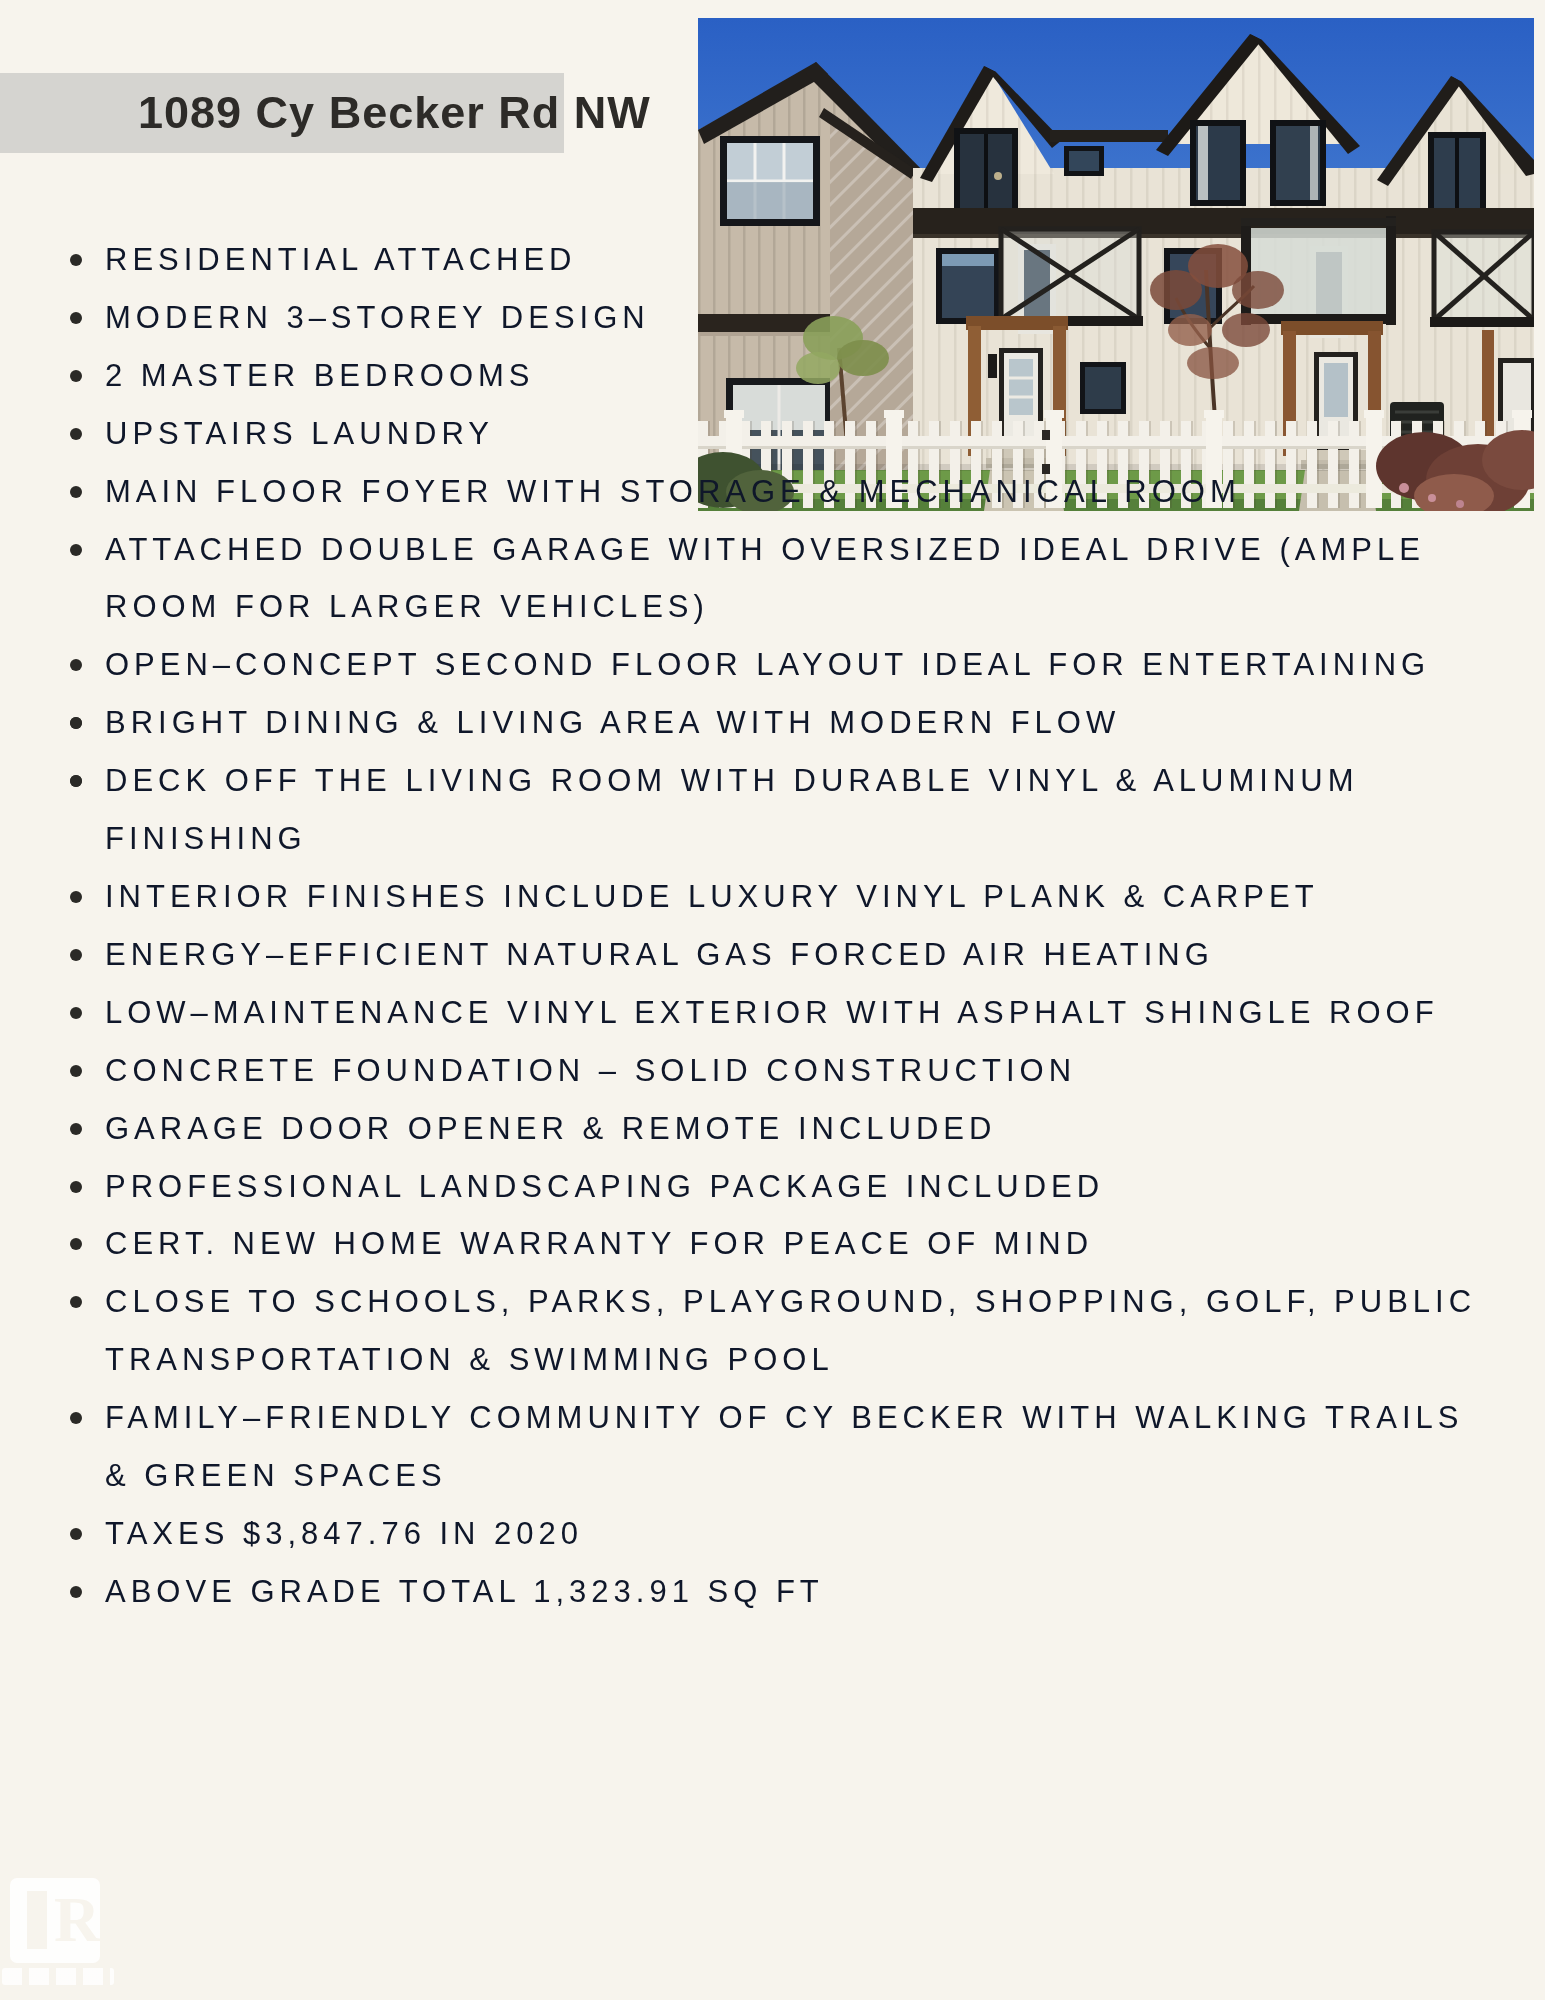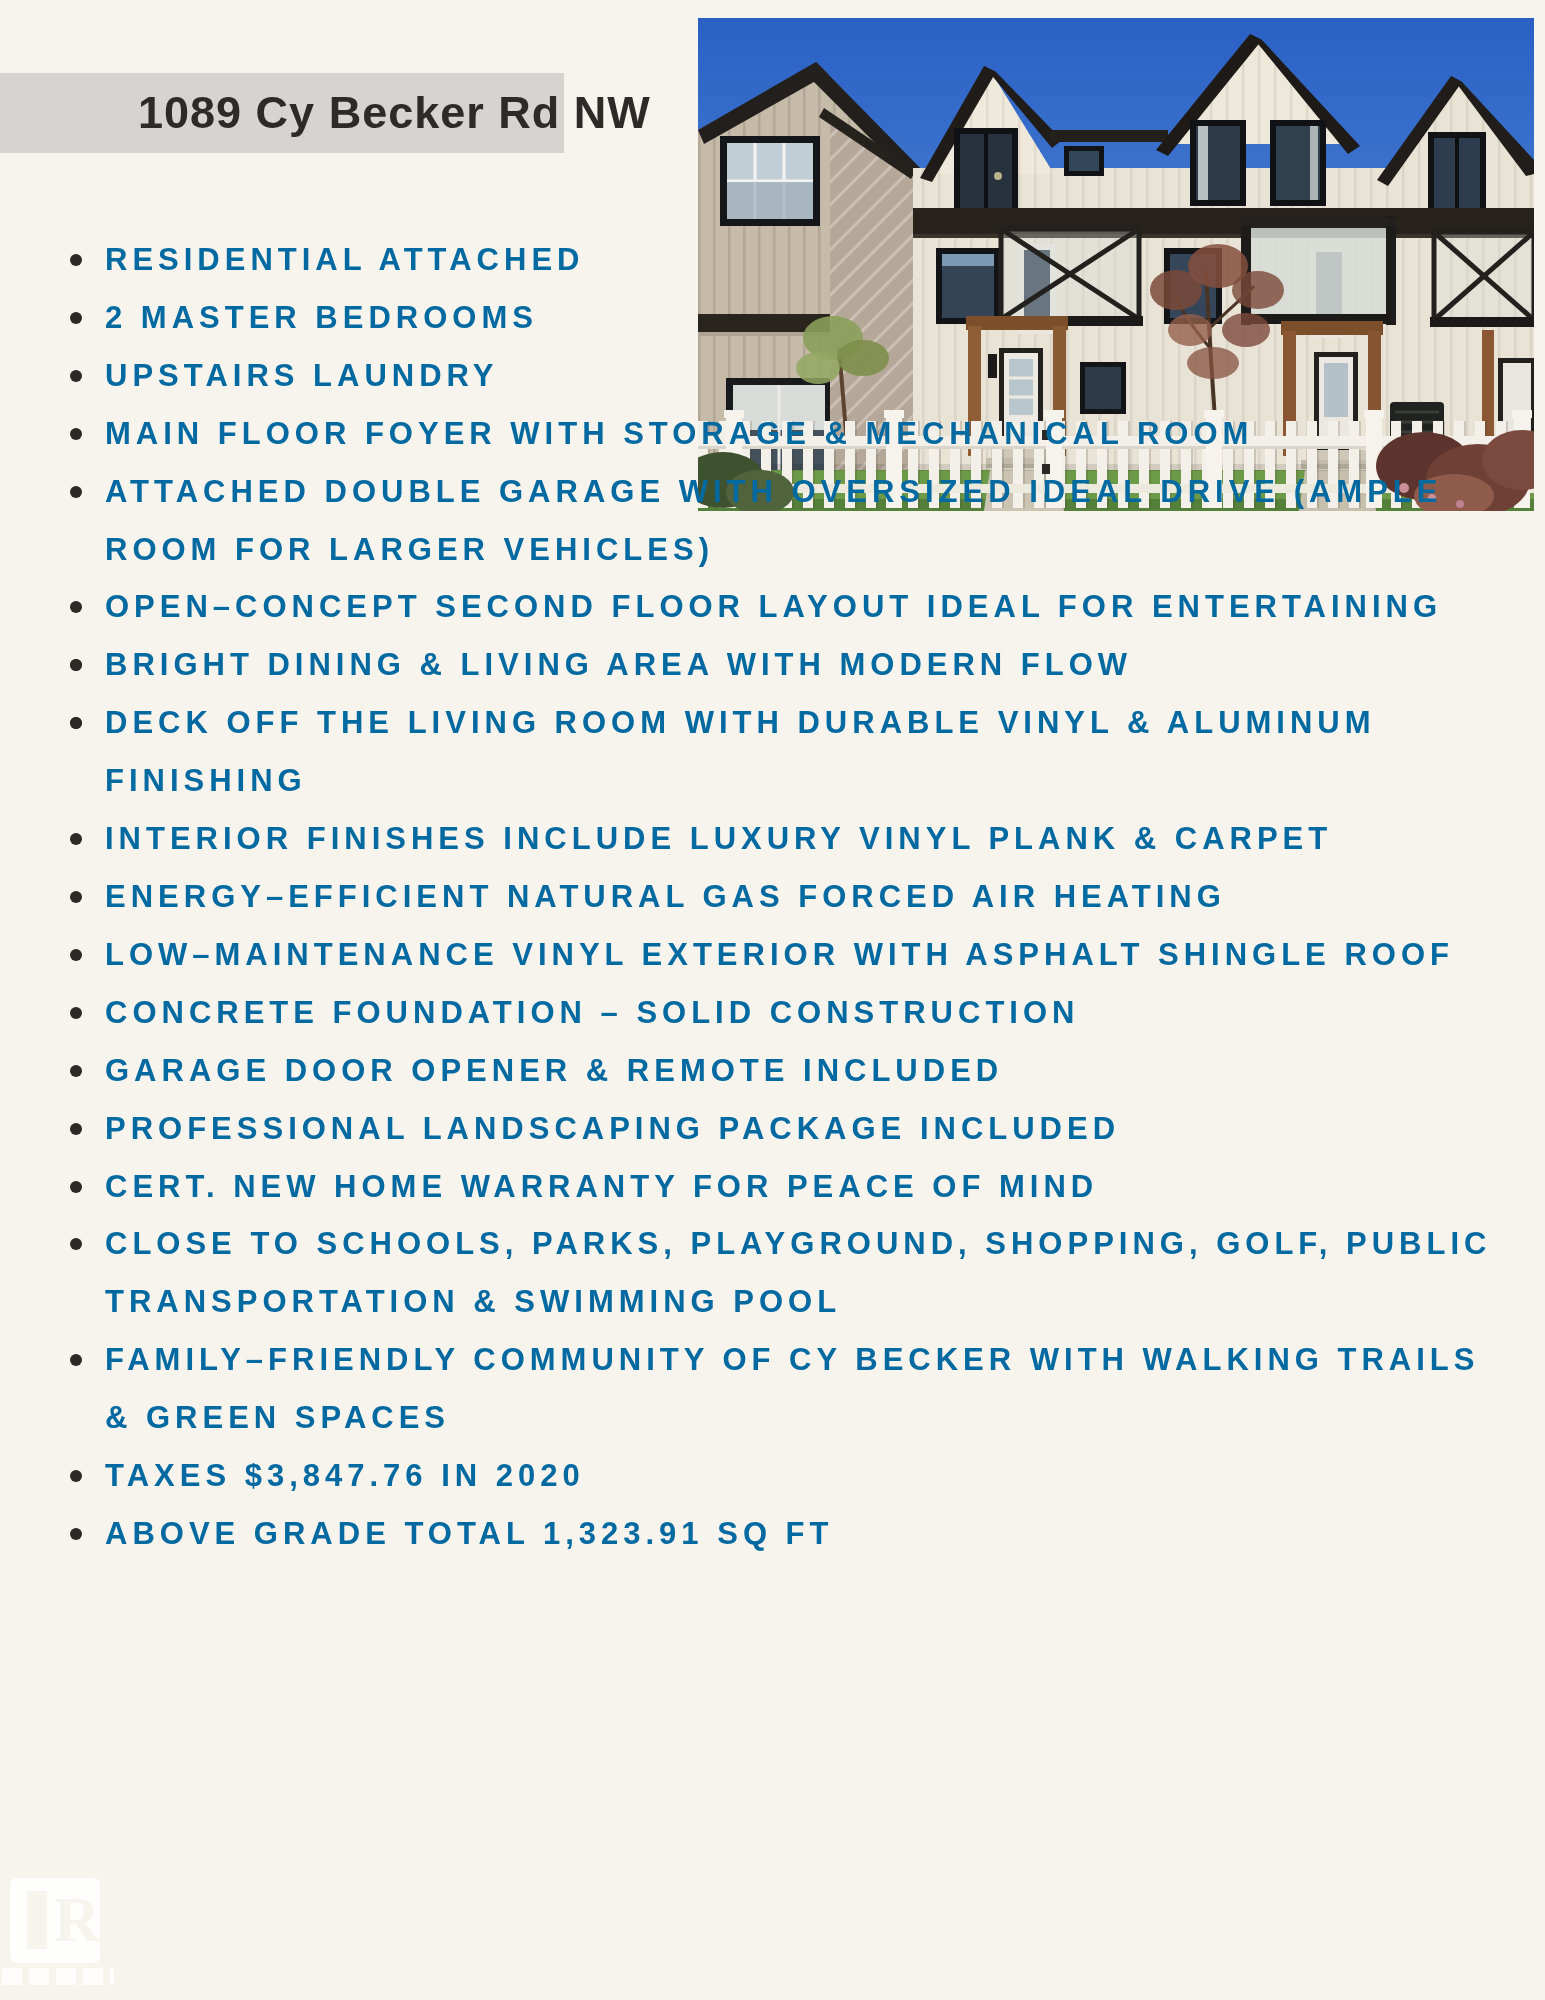--- a/index.html
+++ b/index.html
@@ -302,22 +302,23 @@
         <ellipse cx="780" cy="462" rx="52" ry="36" fill="#6e4036"></ellipse>
         <ellipse cx="824" cy="442" rx="40" ry="30" fill="#7a4a3e"></ellipse>
         <ellipse cx="756" cy="478" rx="40" ry="22" fill="#8f5b4b"></ellipse>
         <circle cx="706" cy="470" r="5" fill="#c98f99"></circle>
         <circle cx="734" cy="480" r="4" fill="#c98f99"></circle>
         <circle cx="762" cy="486" r="4" fill="#bd8490"></circle>
       </g>
     </svg>
   </div>
 
-  <div class="features" id="features" style="color: #0369a1; font-weight: bold;">
+  <div class="features" id="features" style="color: #0f172a;">
       <div class="feature"><span class="dot" style="background: rgb(43, 42, 39);"></span><span>RESIDENTIAL ATTACHED</span></div>
+      <div class="feature"><span class="dot" style="background: rgb(43, 42, 39);"></span><span>MODERN 3–STOREY DESIGN</span></div>
       <div class="feature"><span class="dot" style="background: rgb(43, 42, 39);"></span><span>2 MASTER BEDROOMS</span></div>
       <div class="feature"><span class="dot" style="background: rgb(43, 42, 39);"></span><span>UPSTAIRS LAUNDRY</span></div>
       <div class="feature"><span class="dot" style="background: rgb(43, 42, 39);"></span><span>MAIN FLOOR FOYER WITH STORAGE &amp; MECHANICAL ROOM</span></div>
       <div class="feature"><span class="dot" style="background: rgb(43, 42, 39);"></span><span>ATTACHED DOUBLE GARAGE WITH OVERSIZED IDEAL DRIVE (AMPLE
 ROOM FOR LARGER VEHICLES)</span></div>
       <div class="feature"><span class="dot" style="background: rgb(43, 42, 39);"></span><span>OPEN–CONCEPT SECOND FLOOR LAYOUT IDEAL FOR ENTERTAINING</span></div>
       <div class="feature"><span class="dot" style="background: rgb(43, 42, 39);"></span></div>
       <div class="feature"><span class="dot" style="background: rgb(43, 42, 39);"></span><span>BRIGHT DINING &amp; LIVING AREA WITH MODERN FLOW</span></div>
       <div class="feature"><span class="dot" style="background: rgb(43, 42, 39);"></span></div>
       <div class="feature"><span class="dot" style="background: rgb(43, 42, 39);"></span><span>DECK OFF THE LIVING ROOM WITH DURABLE VINYL &amp; ALUMINUM

